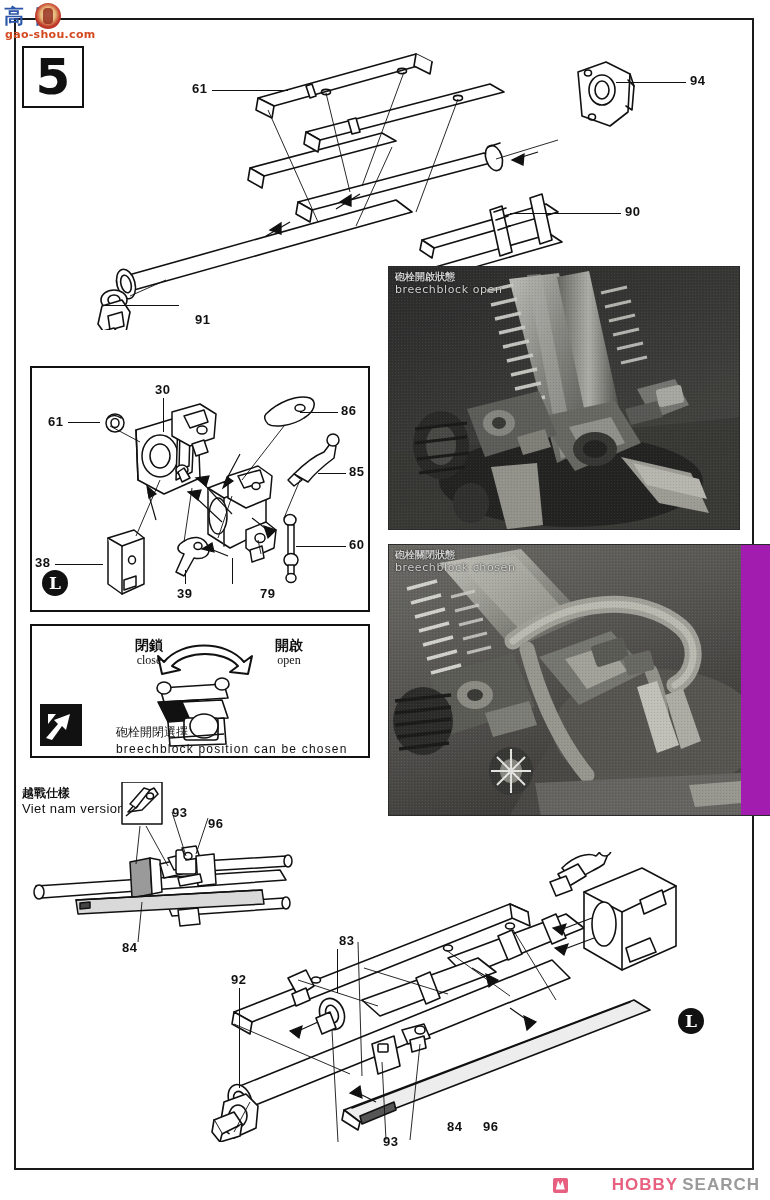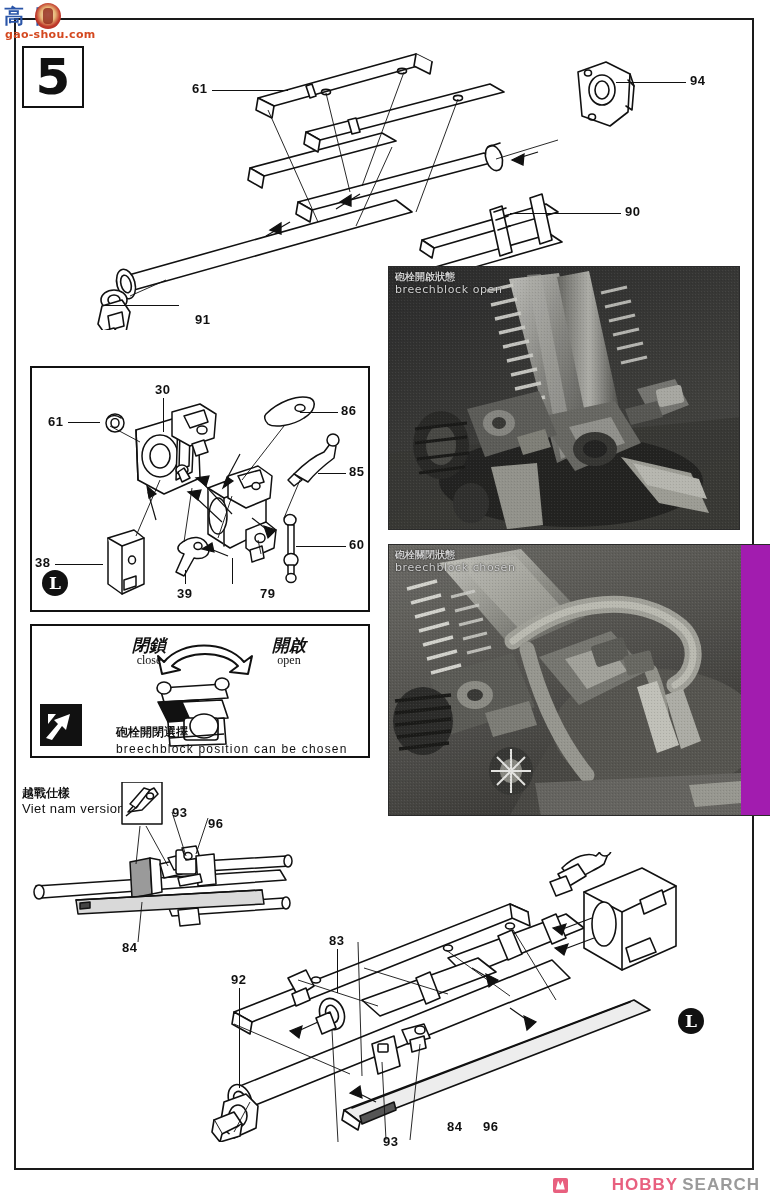--- a/index.html
+++ b/index.html
@@ -74,24 +74,24 @@
   .photo{position:absolute;border:1px solid #2a2a2a;box-sizing:border-box;overflow:hidden;background:#a21caf;}
   .photo .cap{
     position:absolute;left:6px;top:4px;z-index:4;
     font-family:"DejaVu Sans",sans-serif;color:#cfcfcf;text-shadow:0 0 2px #000;
   }
   .photo .cap .cjk{display:block;font-size:10px;font-weight:bold;line-height:12px;}
   .photo .cap .en{display:block;font-size:11px;line-height:13px;letter-spacing:.6px;}
 
   
   .bb-label{position:absolute;text-align:center;}
-  .bb-label .cjk{display:block;font-family:"DejaVu Sans",sans-serif;font-size:17px;font-weight:bold;line-height:15px;font-style:italic;}
+  .bb-label .cjk{display:block;font-family:"DejaVu Sans",sans-serif;font-size:14px;font-weight:bold;line-height:15px;}
   .bb-label .en{display:block;font-family:Liberation Serif, serif;font-size:12px;line-height:14px;}
 
-  .note-cjk{position:absolute;font-family:"DejaVu Sans",sans-serif;font-size:12px;font-weight:bold;text-align:right;}
+  .note-cjk{position:absolute;font-family:"DejaVu Sans",sans-serif;font-size:12px;font-weight:normal;text-align:right;}
   .note-en{position:absolute;font-family:"Liberation Sans",sans-serif;font-size:12px;letter-spacing:1.2px;}
 
   
   #bb-arrow-icon{position:absolute;left:40px;top:704px;width:42px;height:42px;background:#111;}
 
   
   #viet-label{position:absolute;left:22px;top:786px;}
   #viet-label .cjk{display:block;font-family:"DejaVu Sans",sans-serif;font-size:12px;font-weight:bold;line-height:15px;}
   #viet-label .en{display:block;font-family:"Liberation Sans",sans-serif;font-size:13px;line-height:15px;letter-spacing:.4px;}
 
@@ -712,21 +712,21 @@
     <path d="M210 192 L200 288"></path>
     <path d="M148 90 L152 224"></path>
     <path d="M40 250 L24 280"></path>
   </g>
 </svg>
 </div>
 
 <div class="pn" style="left:231px;top:972px;">92</div>
 <div class="lead v" style="left:239px;top:988px;width:1px;height:100px;"></div>
 
-<div class="pn" style="left:329px;top:933px;">83</div>
+<div class="pn" style="left:339px;top:933px;">83</div>
 <div class="lead v" style="left:337px;top:949px;width:1px;height:44px;"></div>
 
 <div class="pn" style="left:383px;top:1134px;">93</div>
 <div class="pn" style="left:447px;top:1119px;">84</div>
 <div class="pn" style="left:483px;top:1119px;">96</div>
 
 <div class="lmark" style="left:678px;top:1008px;">
   <span>L</span>
 </div>
 

